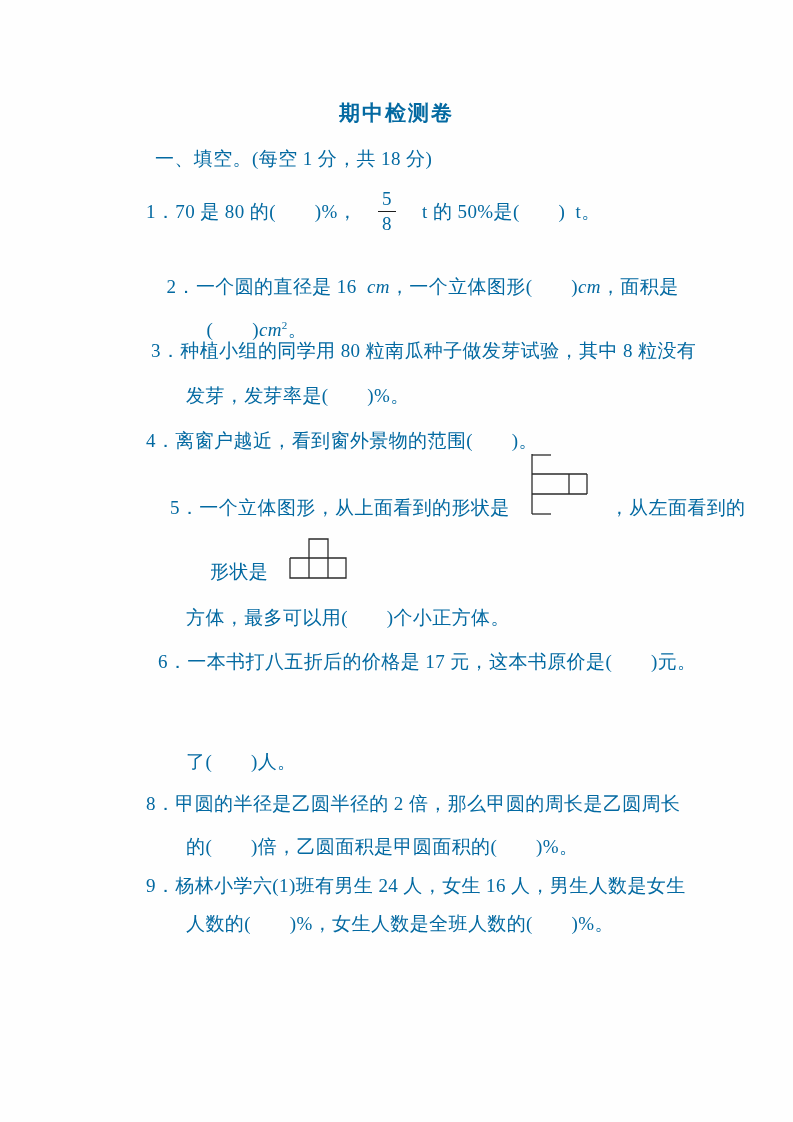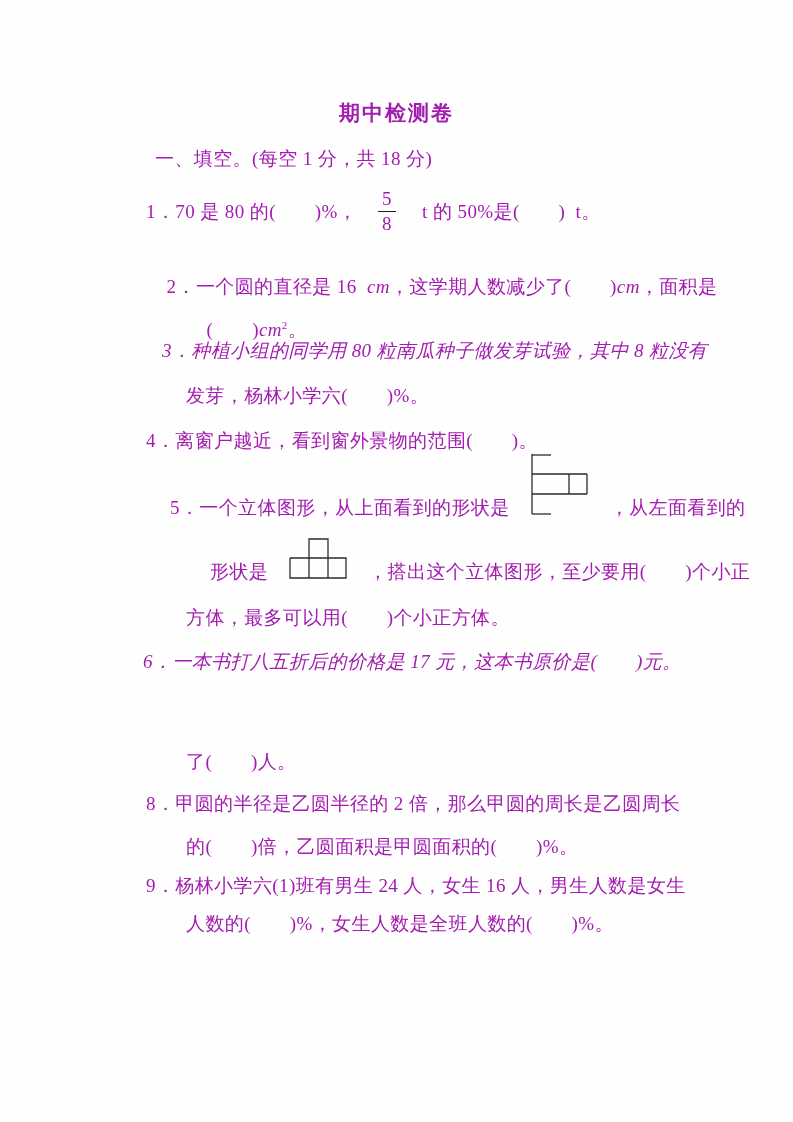--- a/index.html
+++ b/index.html
@@ -2,21 +2,21 @@
 <html><head>
 <meta charset="utf-8">
 <style>
   html,body{margin:0;padding:0;background:#e8e8e8;}
   .page{
     position:relative;
     width:793px;height:1122px;
     margin:0 auto;
     background:#fefefe;
     font-family:"Liberation Serif","DejaVu Serif",serif;
-    color:#a21caf;
+    color:#0369a1;
     font-size:19px;
     letter-spacing:0.4px;
     overflow:hidden;
   }
   .title{
     position:absolute;top:100px;left:0;width:100%;
     margin:0;text-align:center;
     font-size:21px;font-weight:bold;letter-spacing:2px;
     line-height:27px;
   }
@@ -61,28 +61,28 @@
   <div class="flexline v-center" style="top:187px;left:146px;height:48px;">
     <span>1．70 是 80 的(　　)%，</span>
     <span class="frac">
       <span class="num">5</span>
       <span class="den">8</span>
     </span>
     <span> t 的 50%是(　　)  t。</span>
   </div>
 
   <div class="line" style="top:249px;left:146px;">
-    <span>2．一个圆的直径是 16  </span><span class="unit">cm</span><span>，这学期人数减少了(　　)</span><span class="unit">cm</span><span>，面积是</span>
+    <span>2．一个圆的直径是 16  </span><span class="unit">cm</span><span>，一个立体图形(　　)</span><span class="unit">cm</span><span>，面积是</span>
   </div>
   <div class="line" style="top:292px;left:186px;">
     <span>(　　)</span><span class="unit">cm</span><sup class="sup">2</sup><span>。</span>
   </div>
 
-  <div class="line" style="top:338px;left:162px;font-style:italic;">3．种植小组的同学用 80 粒南瓜种子做发芽试验，其中 8 粒没有</div>
-  <div class="line" style="top:383px;left:186px;">发芽，杨林小学六(　　)%。</div>
+  <div class="line" style="top:338px;left:151px;">3．种植小组的同学用 80 粒南瓜种子做发芽试验，其中 8 粒没有</div>
+  <div class="line" style="top:383px;left:186px;">发芽，发芽率是(　　)%。</div>
 
   <div class="line" style="top:428px;left:146px;">4．离窗户越近，看到窗外景物的范围(　　)。</div>
 
   <div class="flexline v-end" style="top:454px;left:146px;">
     <span>5．一个立体图形，从上面看到的形状是</span>
     <svg class="diagram" width="58" height="61" viewBox="0 0 58 61">
       <path d="M1 0 V60"></path>
       <path d="M1 1 H20"></path>
       <path d="M1 20 H56 M56 20 V40 M1 40 H56 M38 20 V40"></path>
       <path d="M1 60 H20"></path>
@@ -90,25 +90,24 @@
     <span>，从左面看到的</span>
   </div>
 
   <div class="flexline v-end" style="top:538px;left:186px;">
     <span>形状是</span>
     <svg class="diagram" width="58" height="41" viewBox="0 0 58 41">
       <path d="M1 20 H57 V40 H1 V20"></path>
       <path d="M20 20 V40 M39 20 V40"></path>
       <path d="M20 20 V1 H39 V20"></path>
     </svg>
-    <span>，搭出这个立体图形，至少要用(　　)个小正</span>
   </div>
   <div class="line" style="top:605px;left:186px;">方体，最多可以用(　　)个小正方体。</div>
 
-  <div class="line" style="top:649px;left:143px;font-style:italic;">6．一本书打八五折后的价格是 17 元，这本书原价是(　　)元。</div>
+  <div class="line" style="top:649px;left:158px;">6．一本书打八五折后的价格是 17 元，这本书原价是(　　)元。</div>
 
   <div class="line" style="top:749px;left:186px;">了(　　)人。</div>
 
   <div class="line" style="top:791px;left:146px;font-family:Liberation Serif, serif;">8．甲圆的半径是乙圆半径的 2 倍，那么甲圆的周长是乙圆周长</div>
   <div class="line" style="top:834px;left:186px;">的(　　)倍，乙圆面积是甲圆面积的(　　)%。</div>
 
   <div class="line" style="top:873px;left:146px;font-family:Liberation Serif, serif;">9．杨林小学六(1)班有男生 24 人，女生 16 人，男生人数是女生</div>
   <div class="line" style="top:911px;left:186px;text-align:right;">人数的(　　)%，女生人数是全班人数的(　　)%。</div>
 
 </div>

